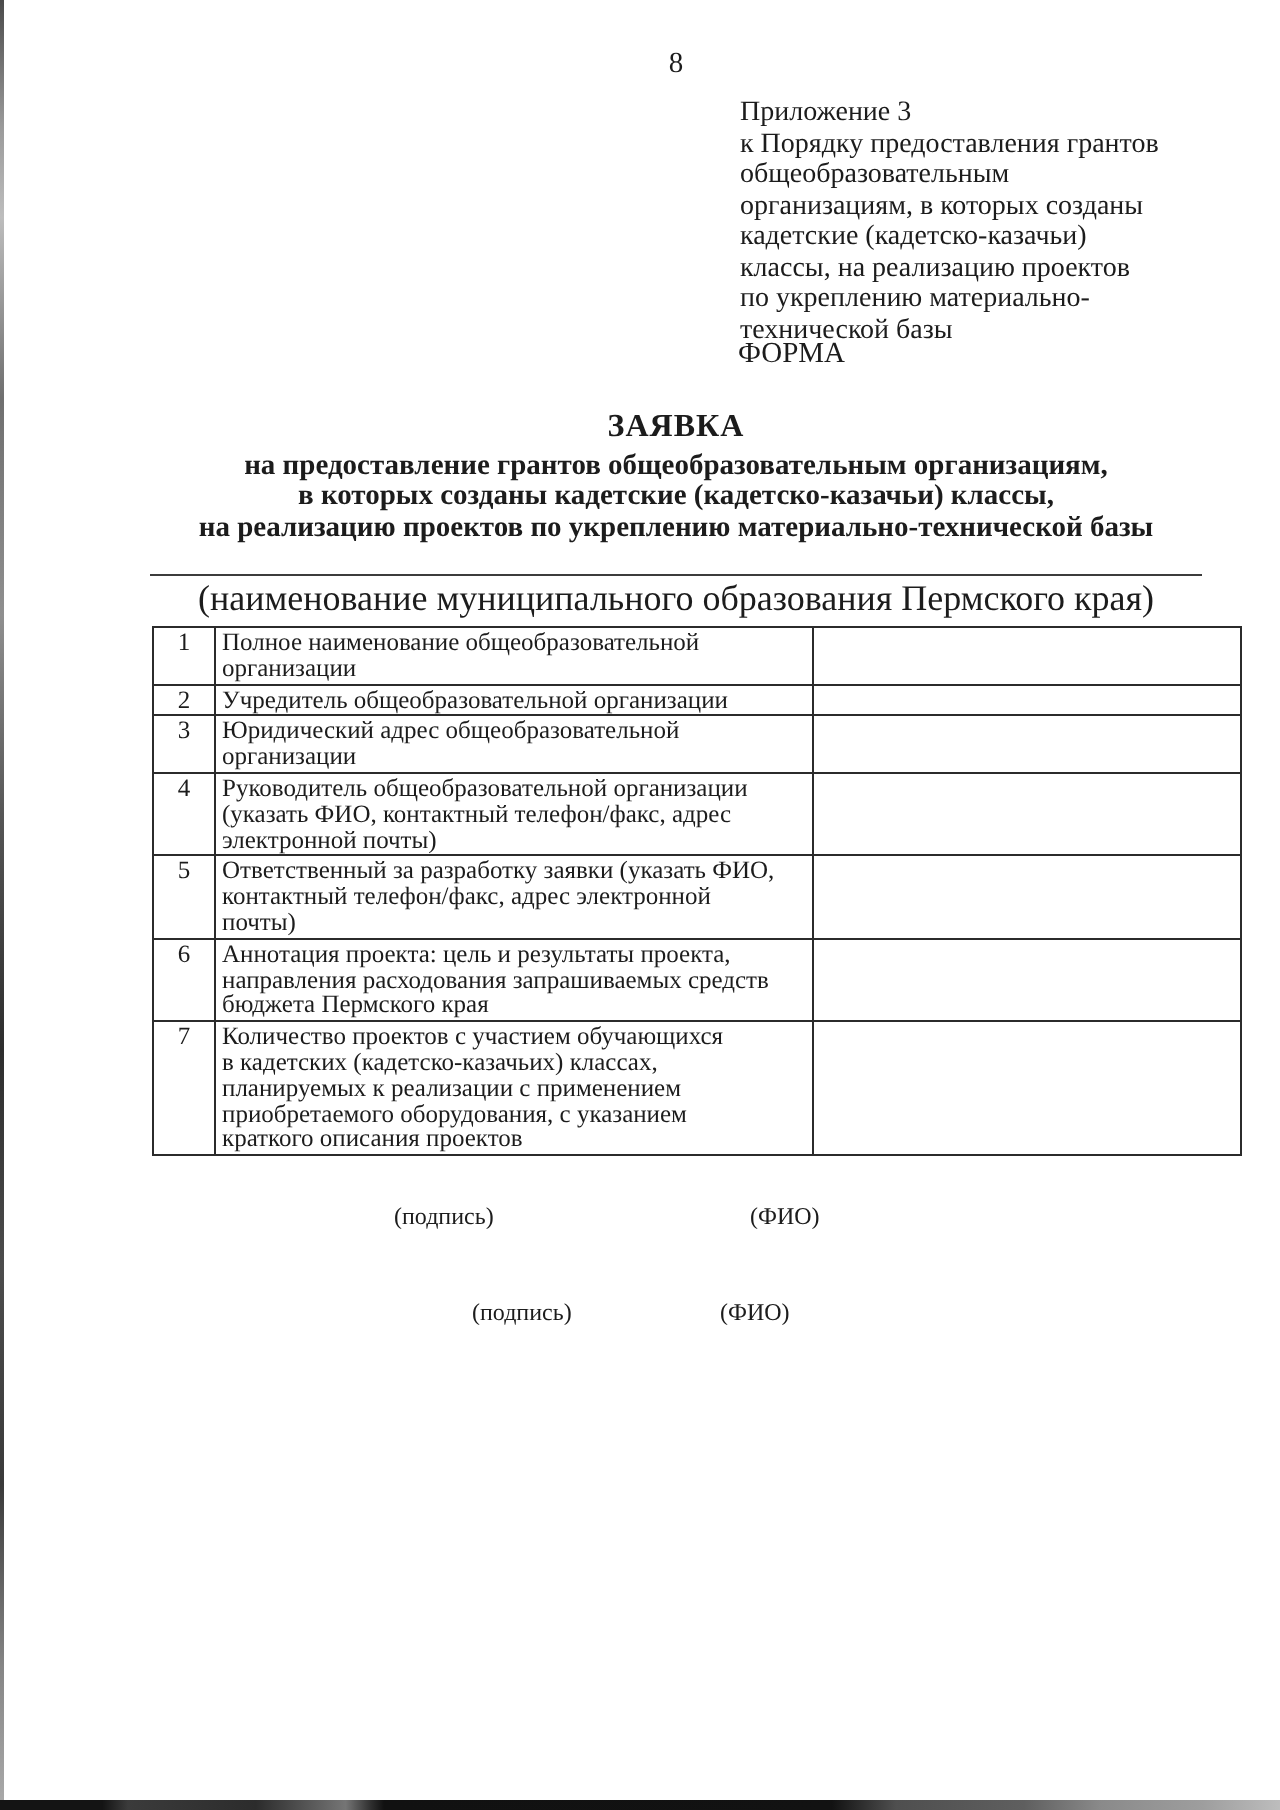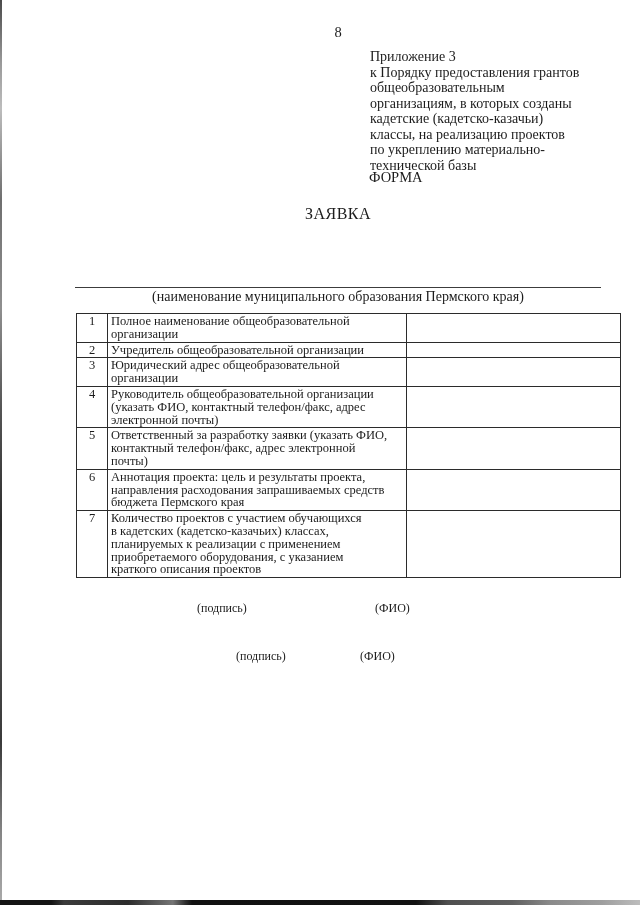--- a/index.html
+++ b/index.html
@@ -17,26 +17,26 @@
   .edge-bottom{position:absolute;left:0;bottom:0;width:640px;height:5px;
     background:linear-gradient(90deg,#141414 0%,#141414 8%,#3b3b3b 10%,#2c2c2c 20%,#757575 27%,#2e2e2e 29%,#111111 30%,#121212 65%,#4f4f4f 70%,#5f5f5f 80%,#8a8a8a 86%,#9e9e9e 94%,#bdbdbd 100%);}
 
   .page-number{position:absolute;left:75px;top:24px;width:526px;text-align:center;font-size:14.5px;}
 
   .appendix{position:absolute;left:370px;top:49px;width:240px;
     font-size:14px;line-height:15.5px;white-space:pre-line;}
   .form-label{position:absolute;left:369px;top:169px;font-size:14.5px;}
 
   .title-heading{position:absolute;left:75px;top:205px;width:526px;text-align:center;
-    font-weight:normal;font-size:16px;letter-spacing:0.5px;}
+    font-weight:bold;font-size:16px;letter-spacing:0.5px;}
   .title-subtitle{position:absolute;left:75px;top:226px;width:526px;text-align:center;
     font-weight:bold;font-size:14.5px;line-height:15.3px;white-space:pre-line;}
 
   .muni-line{position:absolute;left:75px;top:287px;width:526px;border-top:1px solid #3c3c3c;height:0;}
-  .muni-caption{position:absolute;left:75px;top:289px;width:526px;text-align:center;font-size:14px;}
+  .muni-caption{position:absolute;left:75px;top:289px;width:526px;text-align:center;font-size:18px;}
 
   table.form{position:absolute;left:76px;top:313px;border-collapse:collapse;table-layout:fixed;}
   table.form td{border:1px solid #2b2b2b;font-size:12.5px;line-height:12.8px;
     padding:1px 3px;vertical-align:top;}
   td.c-num{width:24px;text-align:center;vertical-align:middle;padding:0;font-size:13px;}
   td.c-label{width:292px;white-space:pre-line;}
   td.c-value{width:207px;}
 
   .sig-head{position:absolute;left:75px;font-size:14px;white-space:nowrap;}
   .sig-head .role{display:inline-block;vertical-align:bottom;}
@@ -80,20 +80,23 @@
 к Порядку предоставления грантов
 общеобразовательным
 организациям, в которых созданы
 кадетские (кадетско-казачьи)
 классы, на реализацию проектов
 по укреплению материально-
 технической базы</div>
   <div class="form-label">ФОРМА</div>
 
   <div class="title-heading">ЗАЯВКА</div>
+  <div class="title-subtitle">на предоставление грантов общеобразовательным организациям,
+в которых созданы кадетские (кадетско-казачьи) классы,
+на реализацию проектов по укреплению материально-технической базы</div>
 
   <div class="muni-line"></div>
   <div class="muni-caption">(наименование муниципального образования Пермского края)</div>
 
   <table class="form">
     <tbody>
       <tr>
         <td class="c-num">1</td>
         <td class="c-label">Полное наименование общеобразовательной
 организации</td>

